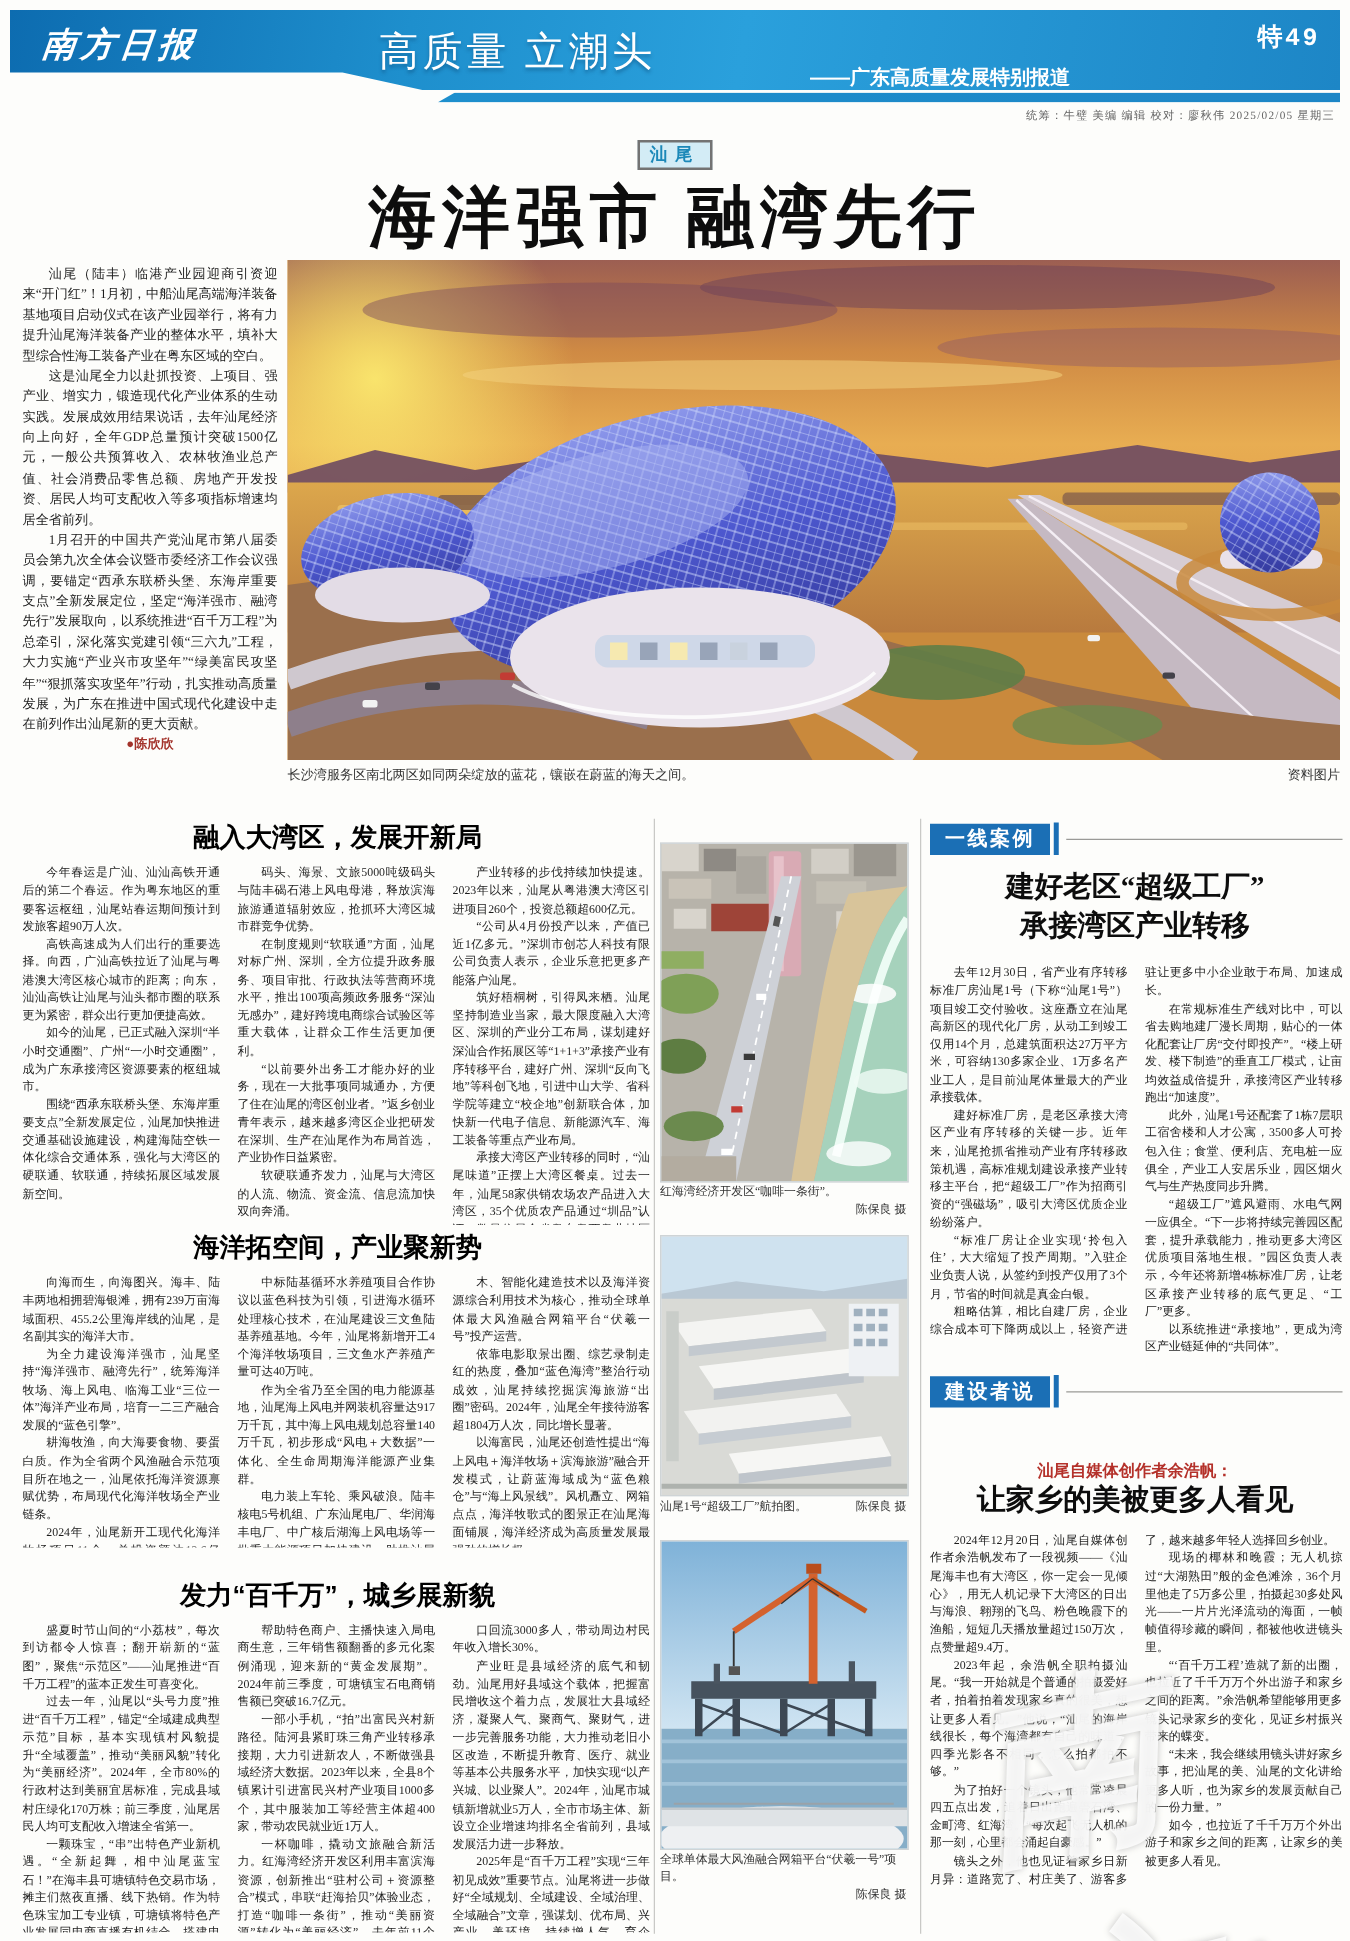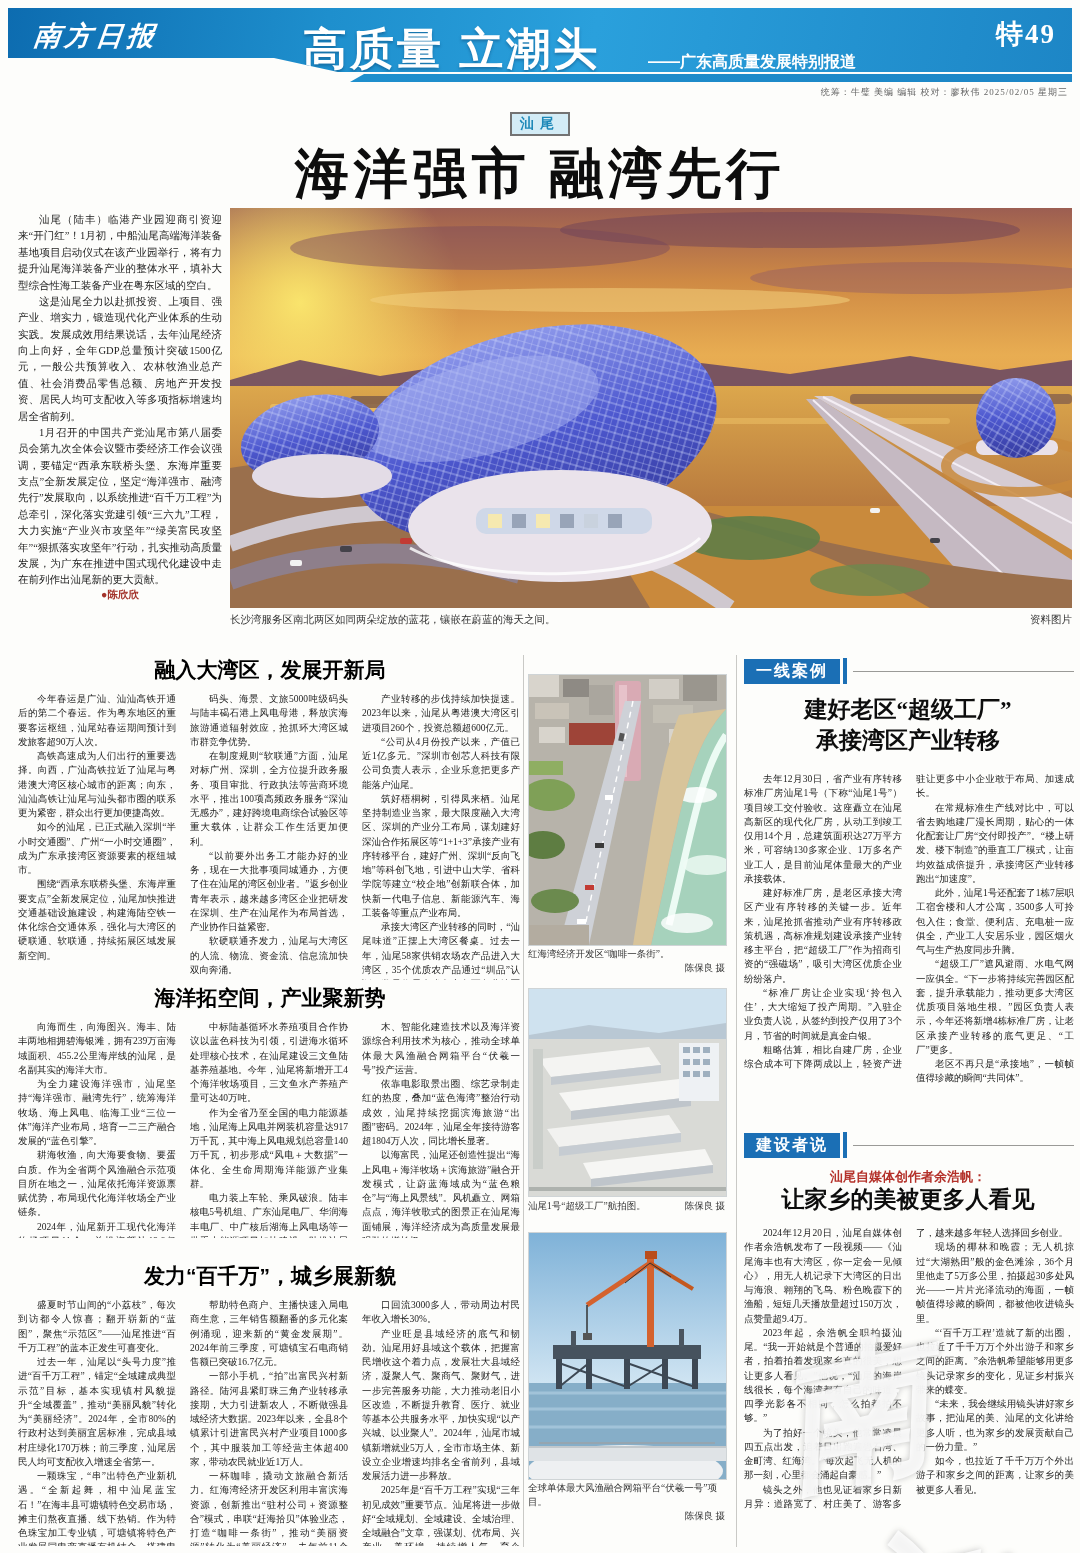--- a/index.html
+++ b/index.html
@@ -8,26 +8,26 @@
         box-shadow:0 0 8px rgba(0,0,0,.25);}
   
   .banner{position:absolute;left:8px;top:8px;right:8px;height:64px;
           background:linear-gradient(100deg,#0d6cb0 0%,#1e8fcd 30%,#2aa0dc 55%,#1d86c6 100%);
           clip-path:polygon(0 0,100% 0,100% 100%,31% 100%,25% 78%,0 78%);}
   .banner-strip{position:absolute;left:350px;top:74px;right:8px;height:8px;
           background:linear-gradient(90deg,#1e8fcd,#1d86c6);
           clip-path:polygon(14px 0,100% 0,100% 100%,0 100%);}
   .logo{position:absolute;left:26px;top:10px;color:#fff;font-size:27px;font-style:italic;
         font-weight:bold;letter-spacing:4px;transform:skewX(-6deg);}
-  .banner-title{position:absolute;left:295px;top:12px;color:#fff;font-size:44px;font-weight:700;
+  .banner-title{position:absolute;left:295px;top:12px;color:#fff;font-size:32px;font-weight:400;
         font-family:"Liberation Sans",sans-serif;letter-spacing:3px;text-shadow:0 2px 3px rgba(0,40,80,.35);}
   .banner-sub{position:absolute;left:640px;top:44px;color:#fff;font-size:16px;font-weight:bold;
         font-family:"Liberation Sans",sans-serif;}
-  .edition{position:absolute;right:16px;top:8px;color:#fff;font-size:27px;font-weight:bold;
-        font-family:Liberation Serif, serif;letter-spacing:2px;}
+  .edition{position:absolute;right:16px;top:8px;color:#fff;font-size:20px;font-weight:bold;
+        font-family:Liberation Mono, monospace;letter-spacing:2px;}
   .credits{position:absolute;right:12px;top:86px;font-size:9px;color:#666;
         font-family:Liberation Serif, serif;letter-spacing:1px;}
   
   .badge{position:absolute;left:50%;top:112px;transform:translateX(-50%);
         background:#d3ecf6;border:2px solid #737373;color:#1c88b8;font-weight:900;
         font-size:14px;padding:1px 8px;letter-spacing:6px;font-family:"Liberation Sans",sans-serif;}
   .headline{position:absolute;left:0;right:0;top:138px;text-align:center;font-size:54px;
         font-weight:900;letter-spacing:5px;color:#0d0d0d;}
   
   .intro{position:absolute;left:18px;top:212px;width:204px;height:374px;overflow:hidden;
@@ -373,25 +373,25 @@
     <div>
         <p>去年12月30日，省产业有序转移标准厂房汕尾1号（下称“汕尾1号”）项目竣工交付验收。这座矗立在汕尾高新区的现代化厂房，从动工到竣工仅用14个月，总建筑面积达27万平方米，可容纳130多家企业、1万多名产业工人，是目前汕尾体量最大的产业承接载体。</p>
         <p>建好标准厂房，是老区承接大湾区产业有序转移的关键一步。近年来，汕尾抢抓省推动产业有序转移政策机遇，高标准规划建设承接产业转移主平台，把“超级工厂”作为招商引资的“强磁场”，吸引大湾区优质企业纷纷落户。</p>
         <p>“标准厂房让企业实现‘拎包入住’，大大缩短了投产周期。”入驻企业负责人说，从签约到投产仅用了3个月，节省的时间就是真金白银。</p>
         <p>粗略估算，相比自建厂房，企业综合成本可下降两成以上，轻资产进驻让更多中小企业敢于布局、加速成长。</p>
       </div>
     <div>
         <p>在常规标准生产线对比中，可以省去购地建厂漫长周期，贴心的一体化配套让厂房“交付即投产”。“楼上研发、楼下制造”的垂直工厂模式，让亩均效益成倍提升，承接湾区产业转移跑出“加速度”。</p>
         <p>此外，汕尾1号还配套了1栋7层职工宿舍楼和人才公寓，3500多人可拎包入住；食堂、便利店、充电桩一应俱全，产业工人安居乐业，园区烟火气与生产热度同步升腾。</p>
         <p>“超级工厂”遮风避雨、水电气网一应俱全。“下一步将持续完善园区配套，提升承载能力，推动更多大湾区优质项目落地生根。”园区负责人表示，今年还将新增4栋标准厂房，让老区承接产业转移的底气更足、“工厂”更多。</p>
-        <p>老区不再只是“承接地”，一帧帧值得珍藏的瞬间“共同体”。</p>
+        <p>以系统推进“承接地”，更成为湾区产业链延伸的“共同体”。</p>
       </div>
   </div>
 
-  <div class="tagrow" style="top:1132px;text-align:right;">
+  <div class="tagrow" style="top:1100px;text-align:right;">
     <span class="tag">建设者说</span>
     <span class="tagbar"></span>
     <span class="tagline"></span>
   </div>
   <div class="kicker" style="top:1168px;">汕尾自媒体创作者余浩帆：</div>
   <div class="art-title" style="top:1184px;">让家乡的美被更多人看见</div>
   <div class="art" style="top:1226px;height:318px;">
     <div>
         <p>2024年12月20日，汕尾自媒体创作者余浩帆发布了一段视频——《汕尾海丰也有大湾区，你一定会一见倾心》，用无人机记录下大湾区的日出与海浪、翱翔的飞鸟、粉色晚霞下的渔船，短短几天播放量超过150万次，点赞量超9.4万。</p>
         <p>2023年起，余浩帆全职拍摄汕尾。“我一开始就是个普通的拍摄爱好者，拍着拍着发现家乡真的很美，想让更多人看见。”他说，“汕尾的海岸线很长，每个海湾都有自己的味道，四季光影各不相同，怎么拍都拍不够。”</p>

